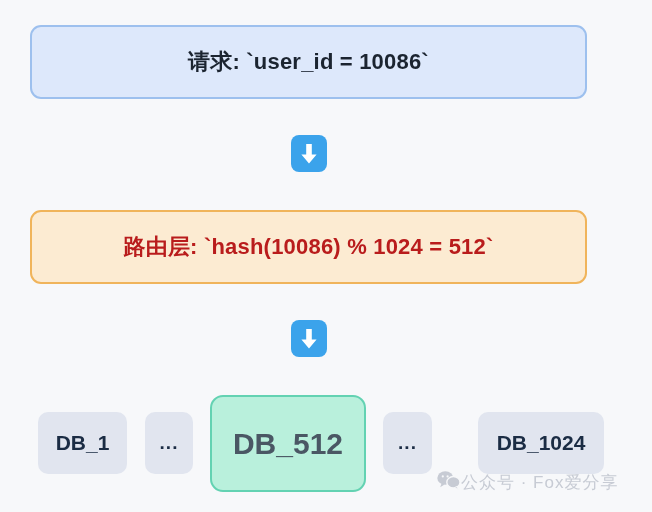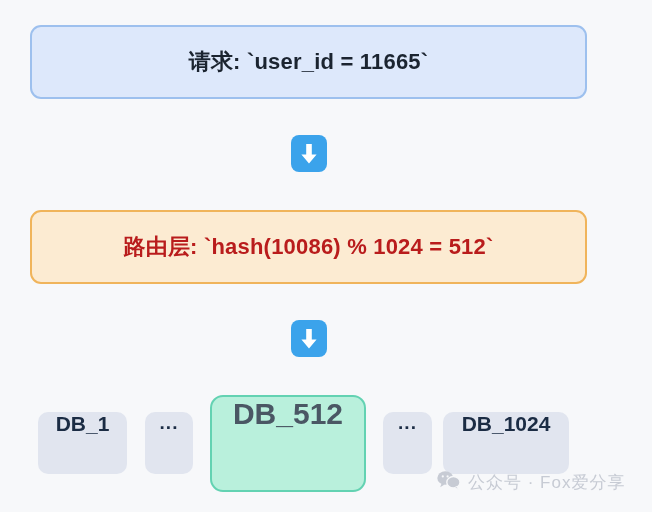--- a/index.html
+++ b/index.html
@@ -75,21 +75,21 @@
     position: absolute;
     left: 0;
     top: 380px;
     width: 652px;
     height: 120px;
   }
   .shard {
     position: absolute;
     box-sizing: border-box;
     display: flex;
-    align-items: flex-start;
+    align-items: center;
     justify-content: center;
     border-radius: 10px;
     background: #e1e5ef;
     color: #1b2c44;
     font-weight: bold;
     font-size: 21px;
     white-space: nowrap;
   }
   .shard.ellipsis {
     font-size: 19px;
@@ -101,45 +101,44 @@
     border-radius: 13px;
     color: #4a5764;
     font-size: 30px;
   }
 
   
   .shard.s1  { left: 38px;  top: 32px; width: 89px;  height: 62px; }
   .shard.s2  { left: 145px; top: 32px; width: 48px;  height: 62px; }
   .shard.s3  { left: 210px; top: 15px; width: 156px; height: 97px; }
   .shard.s4  { left: 383px; top: 32px; width: 49px;  height: 62px; }
-  .shard.s5  { left: 443px; top: 32px; width: 126px; height: 62px; }
+  .shard.s5  { left: 478px; top: 32px; width: 126px; height: 62px; }
 
   
   .watermark {
     position: absolute;
     left: 437px;
     top: 470px;
     display: flex;
     align-items: center;
-    gap: 7px;
     color: #c7cbd4;
     font-size: 17px;
     letter-spacing: 1px;
     white-space: nowrap;
     pointer-events: none;
   }
   .watermark .wechat-icon { display: block; }
 </style>
 </head>
 <body>
 
 <div class="flow">
 
   <div class="stage-box request">
-    <span>请求: `user_id = 11665`</span>
+    <span>请求: `user_id = 10086`</span>
   </div>
 
   <div class="arrow-badge a1">
     <svg width="22" height="24" viewBox="0 0 22 24" aria-hidden="true">
       <path d="M8.2 2 L13.8 2 L13.8 12.4 L18.6 12.4 L11 21.4 L3.4 12.4 L8.2 12.4 Z" fill="#ffffff"></path>
     </svg>
   </div>
 
   <div class="stage-box router">
     <span>路由层: `hash(10086) % 1024 = 512`</span>

